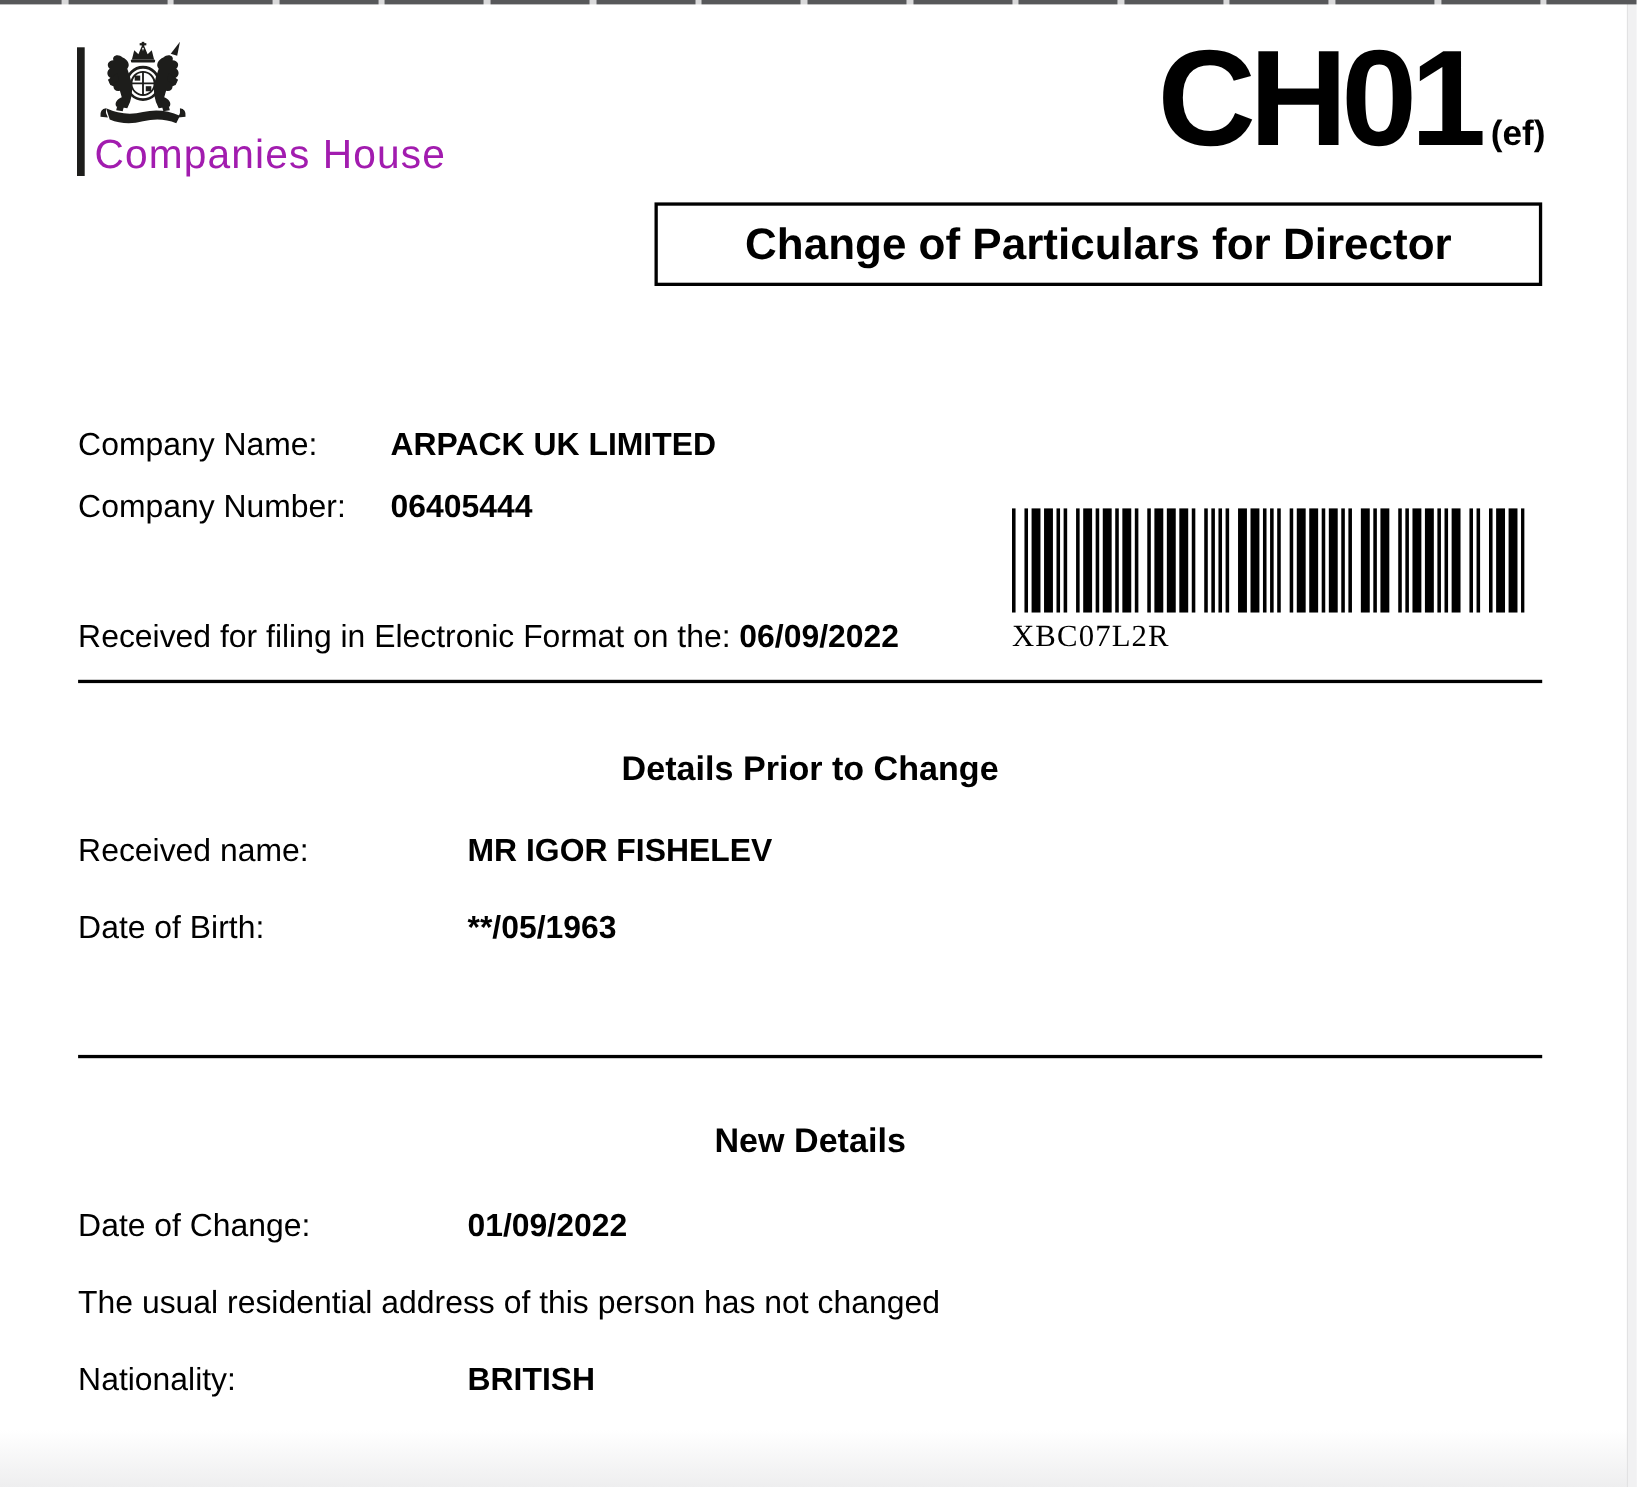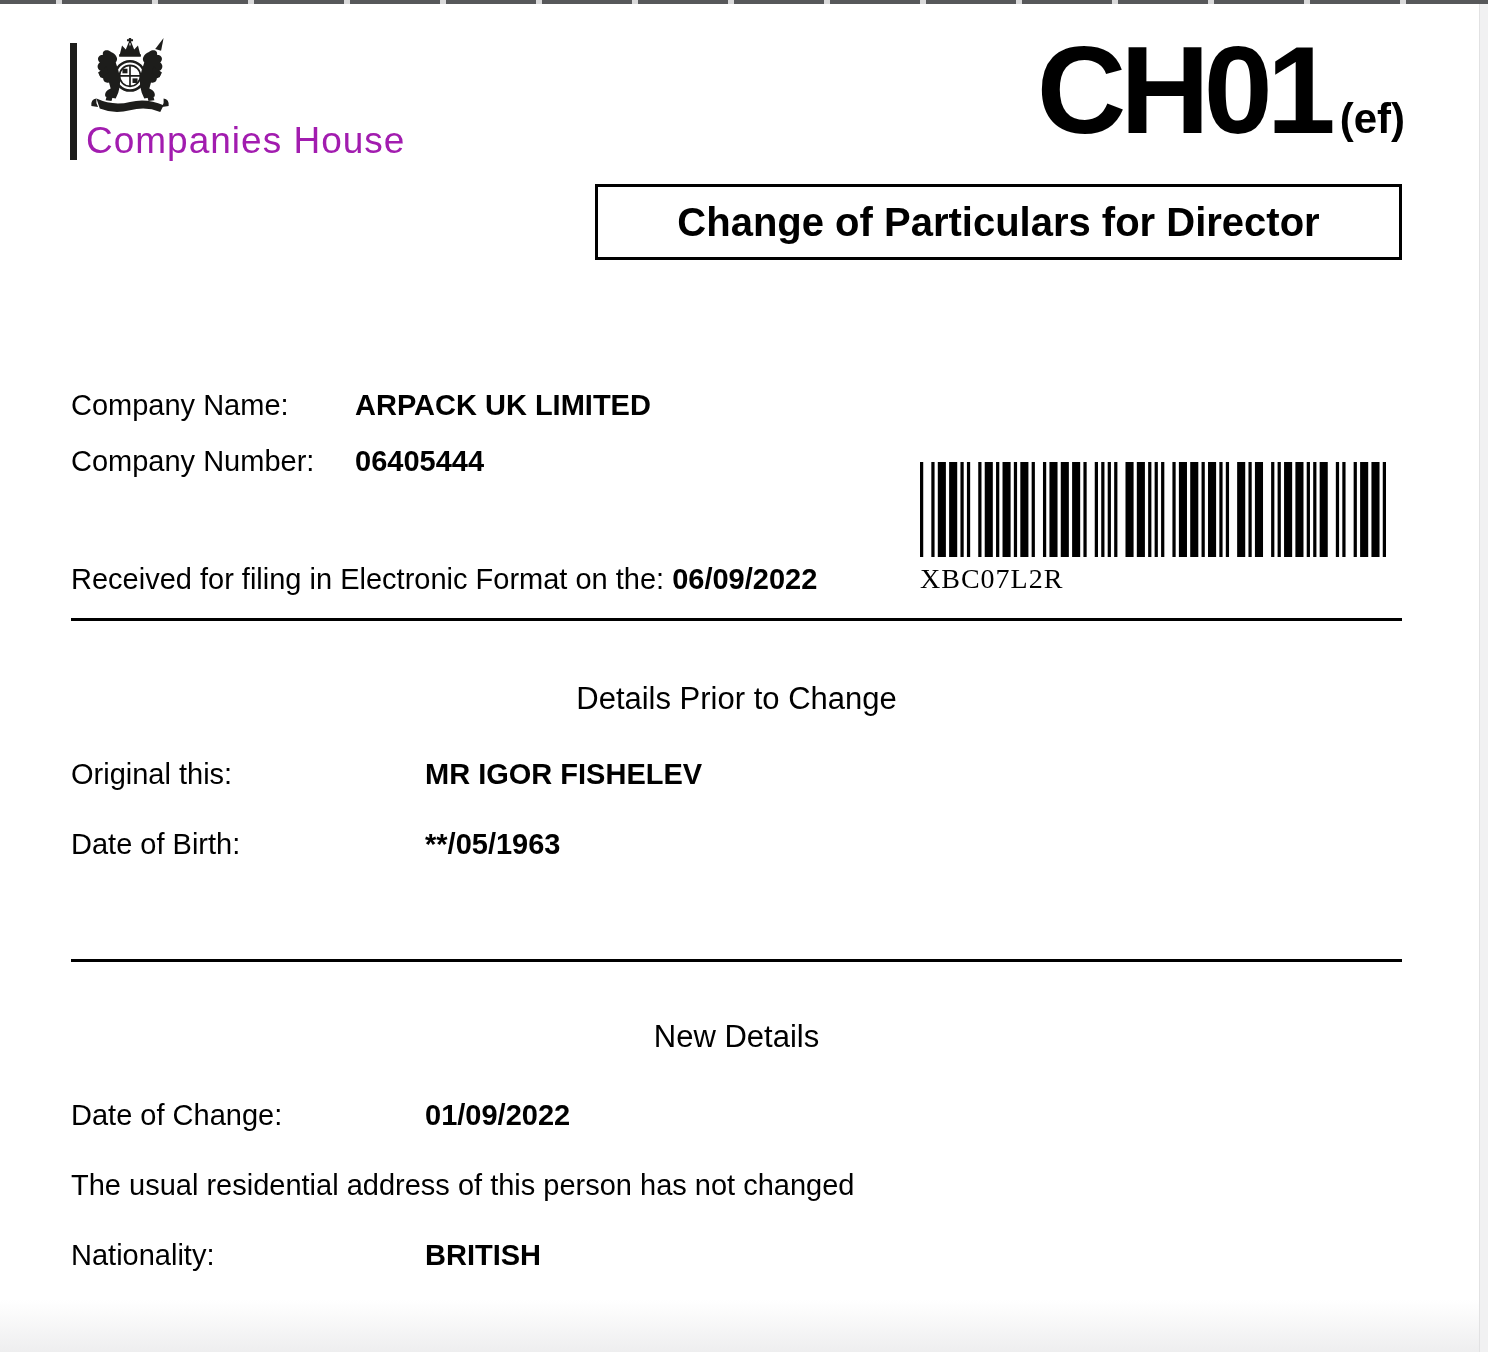--- a/index.html
+++ b/index.html
@@ -27,21 +27,21 @@
   .crest { position:absolute; left:88px; top:36px; width:84px; height:78px; }
   .logo-text {
     position:absolute; left:86px; top:120px;
     font-size:37px; letter-spacing:1px; color:#a21caf; white-space:nowrap;
   }
   .form-code {
     position:absolute; top:28px; right:83px;
     display:flex; align-items:baseline; font-weight:bold; white-space:nowrap;
   }
   .form-code .code { font-size:124px; line-height:1; letter-spacing:-6px; }
-  .form-code .suffix { font-size:42px; margin-left:10px; }
+  .form-code .suffix { font-size:32px; margin-left:10px; }
   .title-box {
     position:absolute; left:595px; top:184px; width:807px; height:76px;
     box-sizing:border-box; border:3px solid #000;
     display:flex; align-items:center; justify-content:center;
     font-size:40px; font-weight:bold; white-space:nowrap;
   }
   
   .company-block {
     position:absolute; left:71px; top:388px;
     display:grid; grid-template-columns:284px auto; row-gap:22px;
@@ -56,21 +56,21 @@
     font-size:28px; margin-top:6px; letter-spacing:1px;
   }
   .received-line { position:absolute; left:71px; top:563px; font-size:29px; white-space:nowrap; }
   .received-line .date { font-weight:bold; margin-left:8px;margin-top:12px; }
   
   .rule { position:absolute; left:71px; width:1331px; height:3px; background:#000; }
   #rule1 { top:618px; }
   #rule2 { top:959px; }
   .section-heading {
     position:absolute; left:71px; width:1331px; margin:0;
-    text-align:center; font-size:31px; font-weight:normal; white-space:nowrap;
+    text-align:center; font-size:31px; font-weight:bold; white-space:nowrap;
   }
   #heading1 { top:681px; }
   #heading2 { top:1019px; }
   .detail-grid {
     position:absolute; left:71px;
     display:grid; grid-template-columns:354px auto; row-gap:36px;
     font-size:29px; line-height:34px; white-space:nowrap;
   }
   #details-prior-rows { top:757px; }
   #new-details-rows { top:1098px; }
@@ -185,21 +185,21 @@
     <div class="barcode-text">XBC07L2R</div>
   </div>
 
   <div class="received-line">
     <span>Received for filing in Electronic Format on the:</span><span class="date">06/09/2022</span>
   </div>
 
   <div class="rule" id="rule1"></div>
   <h2 class="section-heading" id="heading1">Details Prior to Change</h2>
   <div class="detail-grid" id="details-prior-rows">
-    <span>Original this:</span>
+    <span>Received name:</span>
     <span class="value">MR IGOR FISHELEV</span>
     <span>Date of Birth:</span>
     <span class="value">**/05/1963</span>
   </div>
 
   <div class="rule" id="rule2"></div>
   <h2 class="section-heading" id="heading2">New Details</h2>
   <div class="detail-grid" id="new-details-rows">
     <span>Date of Change:</span>
     <span class="value">01/09/2022</span>

